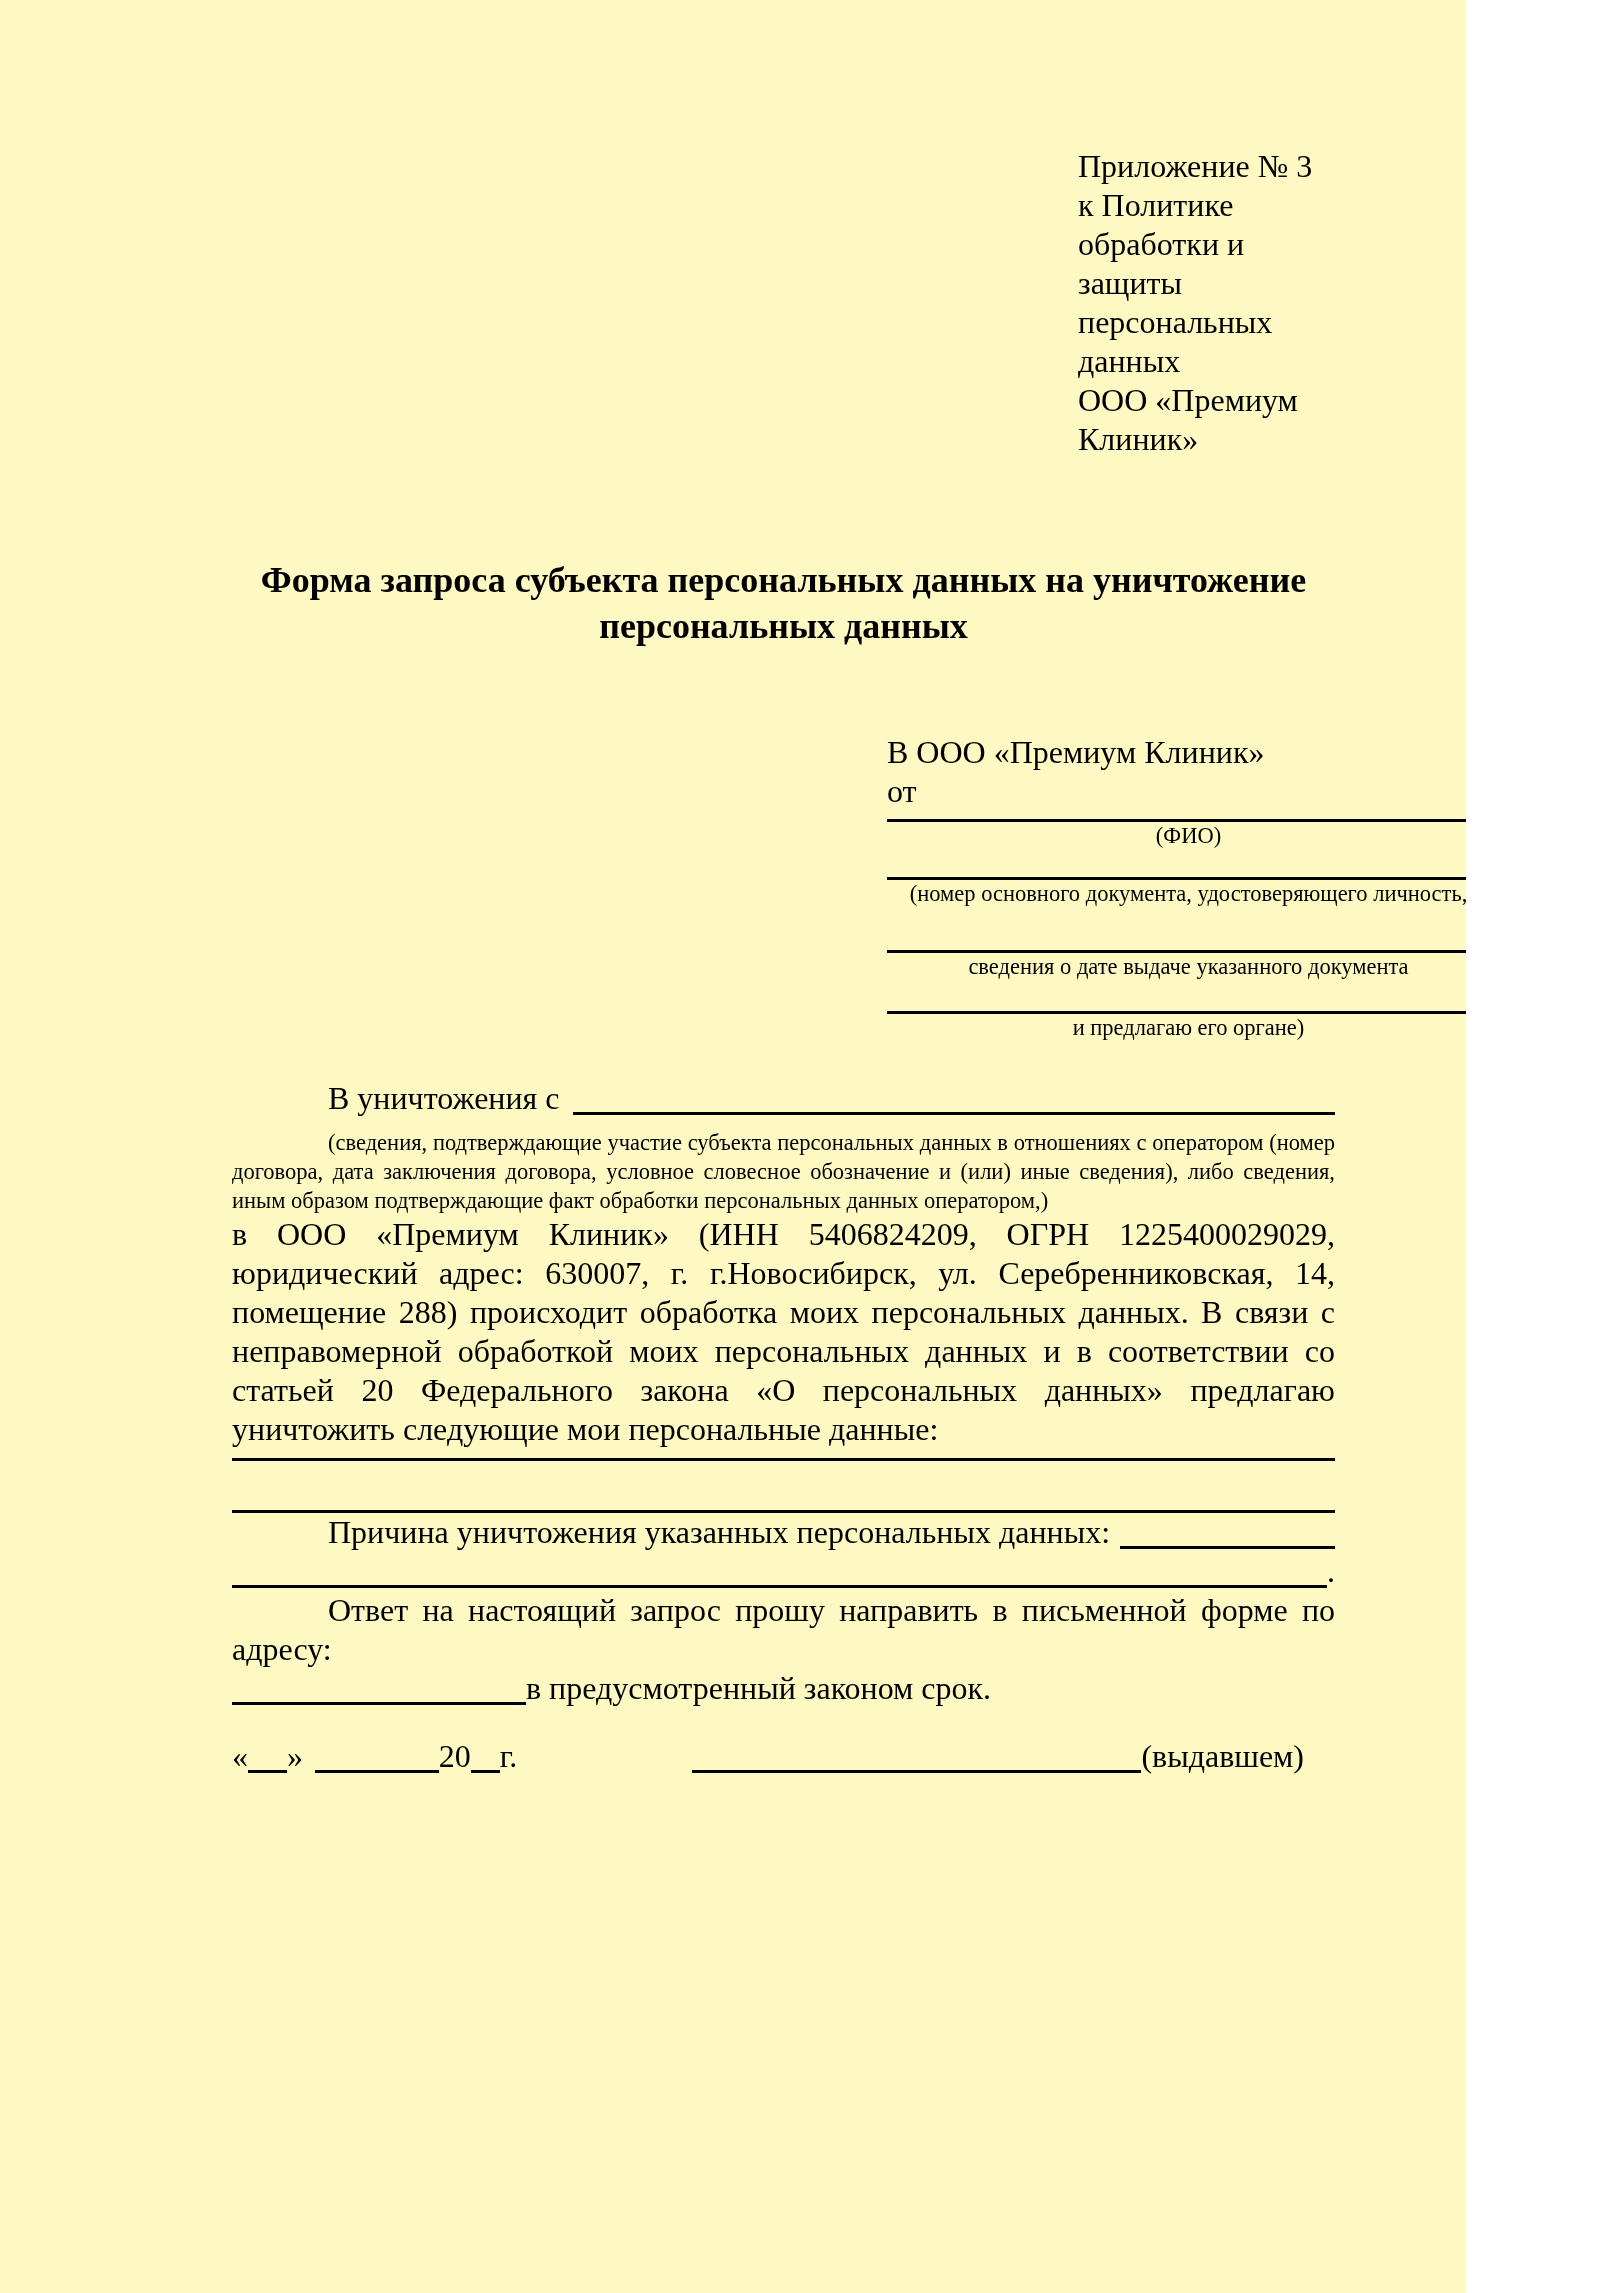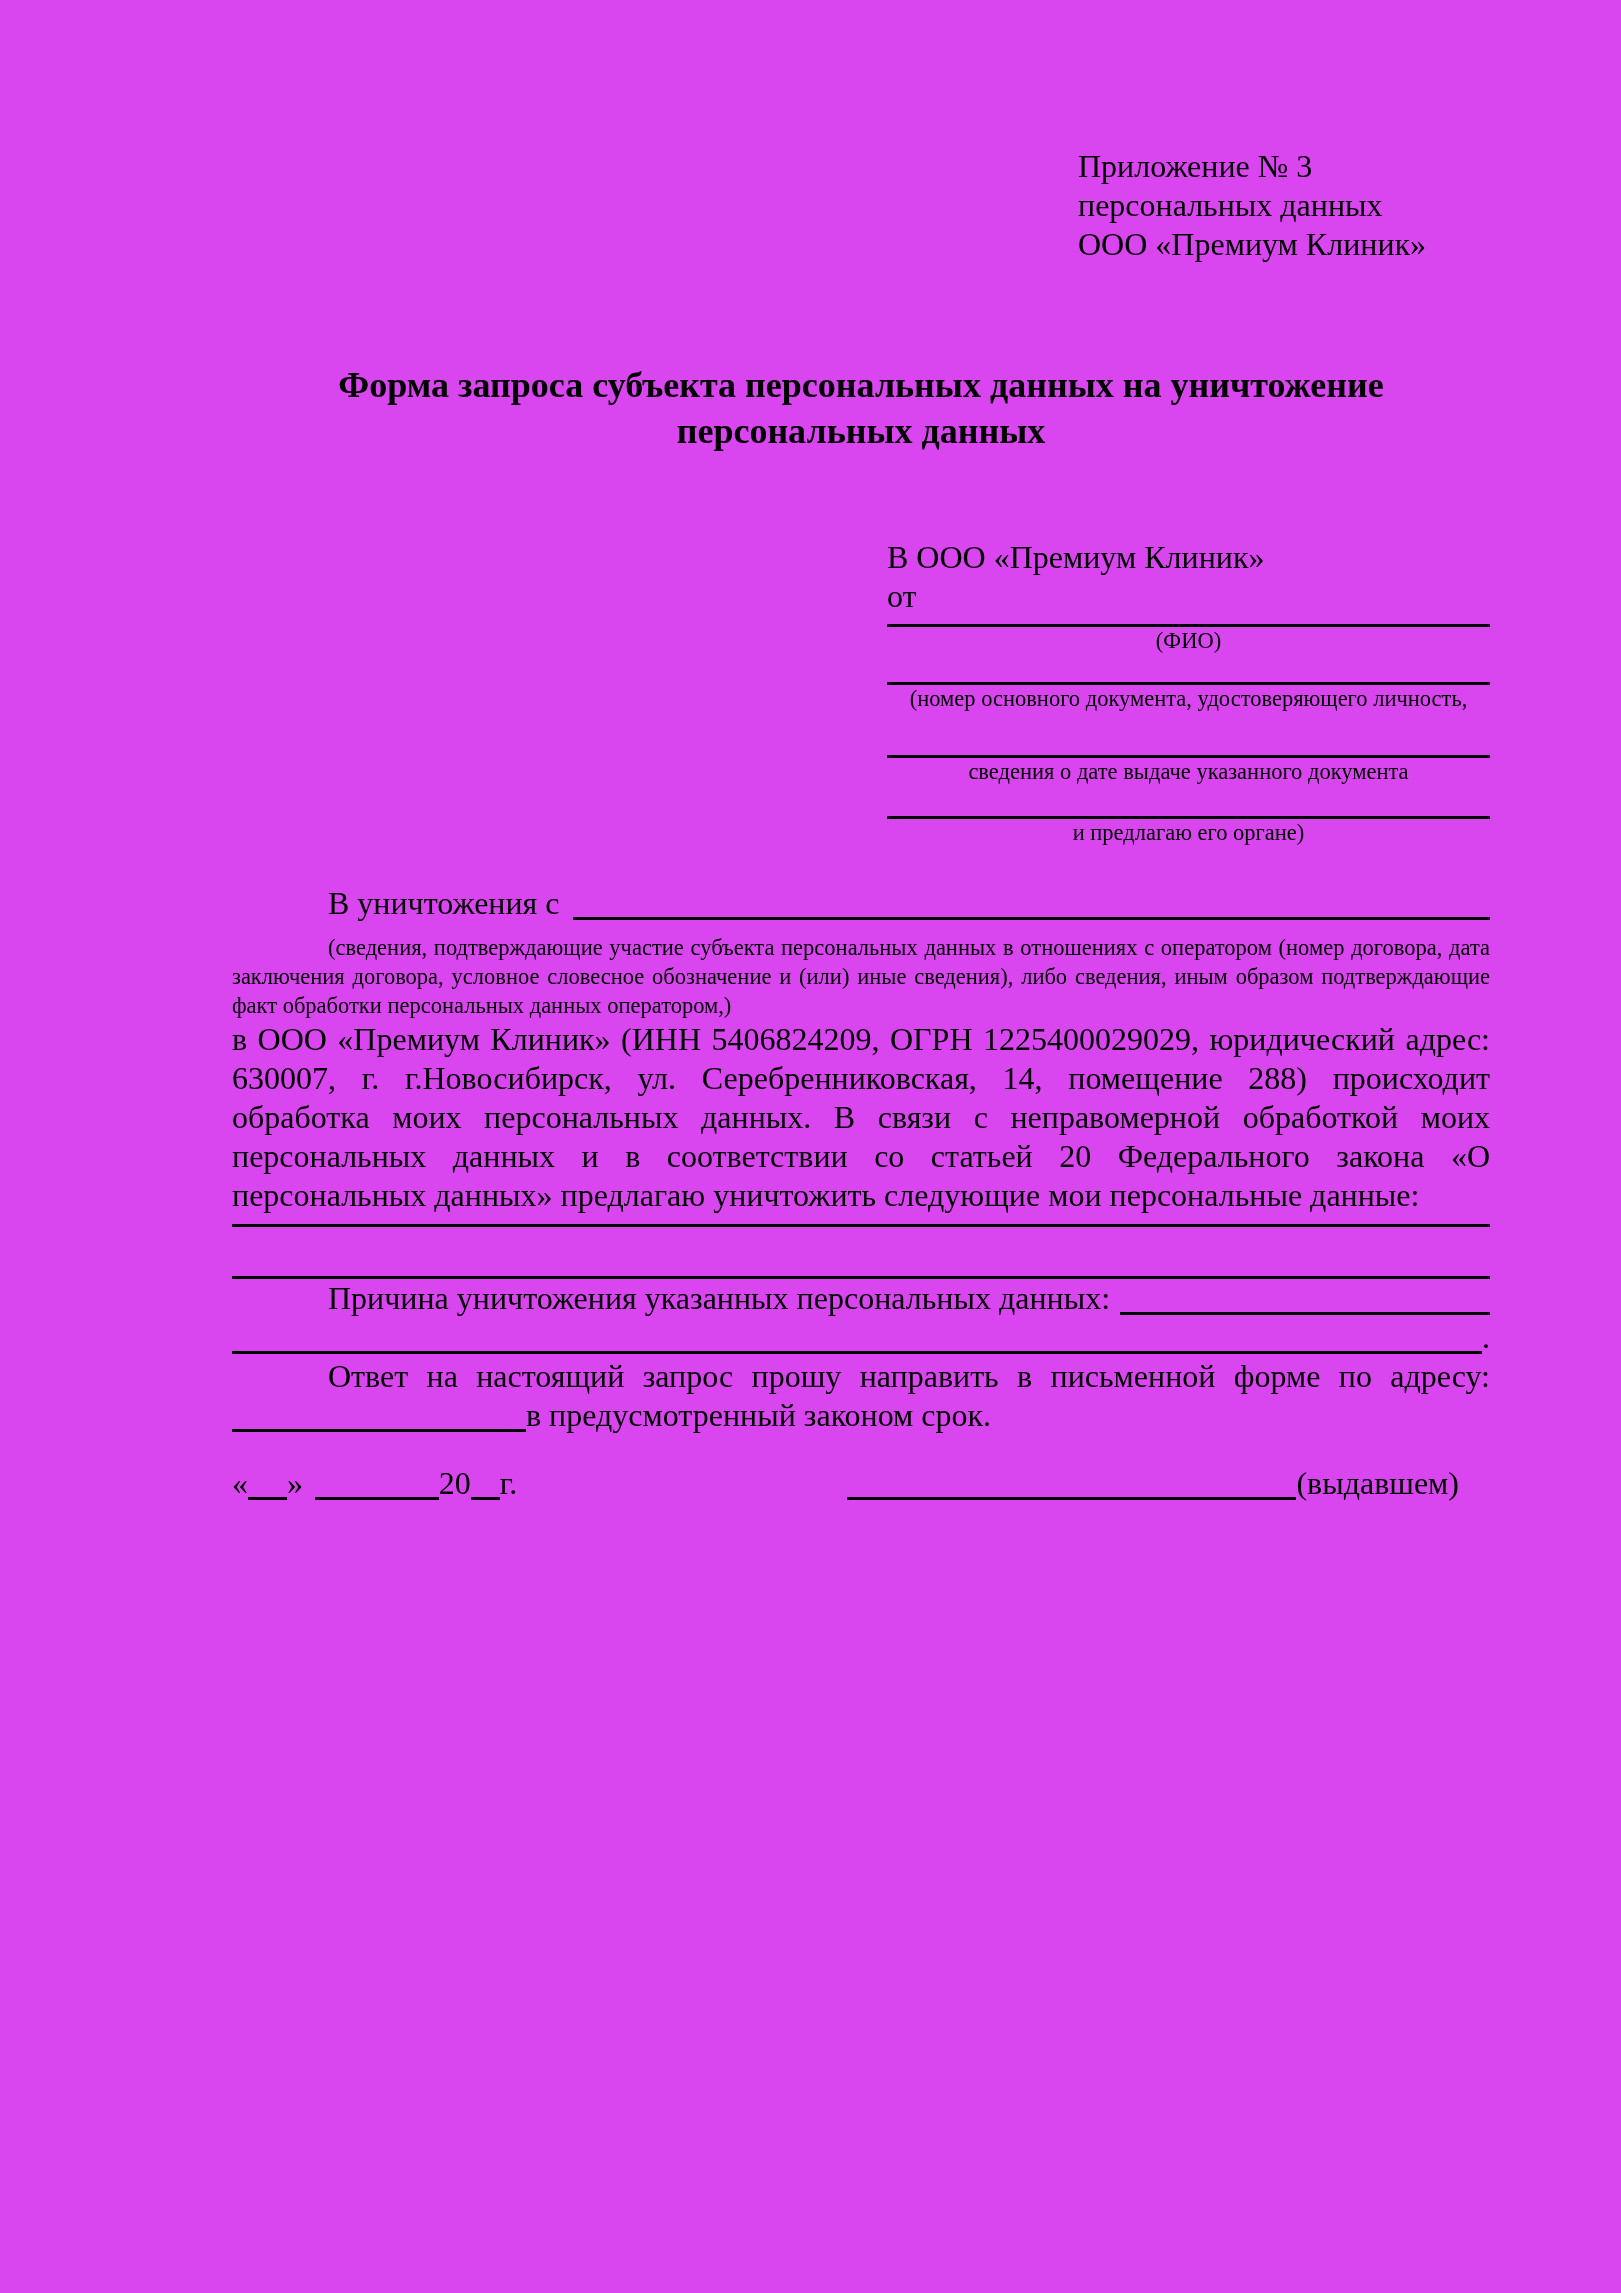--- a/index.html
+++ b/index.html
@@ -1,21 +1,21 @@
 <!DOCTYPE html>
 <html><head>
 <meta charset="utf-8">
 <style>
   html, body { margin: 0; padding: 0; background: #ffffff; }
   .page {
     position: relative;
-    width: 1621px;
+    width: 1466px;
     height: 2294px;
     box-sizing: border-box;
-    background: #d946ef;
+    background: #fef9c3;
     color: #000000;
     padding: 147px 131px 0 232px;
     font-family: "Liberation Serif", "DejaVu Serif", serif;
     font-size: 32px;
     line-height: 39px;
     overflow: hidden;
   }
   .header-note { margin-left: 846px; }
   .doc-title {
     margin-top: 98px;
@@ -64,20 +64,21 @@
   .sig-group { margin-left: auto; margin-right: 31px; display: flex; align-items: baseline; }
   .sig-blank { width: 449px; height: 0; border-bottom: 3.9px solid #000; position: relative; top: 5.9px; }
 </style>
 </head>
 <body>
 
 <div class="page">
 
   <div class="header-note">
     <div>Приложение № 3</div>
+    <div>к Политике обработки и защиты</div>
     <div>персональных данных</div>
     <div>ООО «Премиум Клиник»</div>
   </div>
 
   <div class="doc-title">
     <div>Форма запроса субъекта персональных данных на уничтожение</div>
     <div>персональных данных</div>
   </div>
 
   <div class="addressee">

